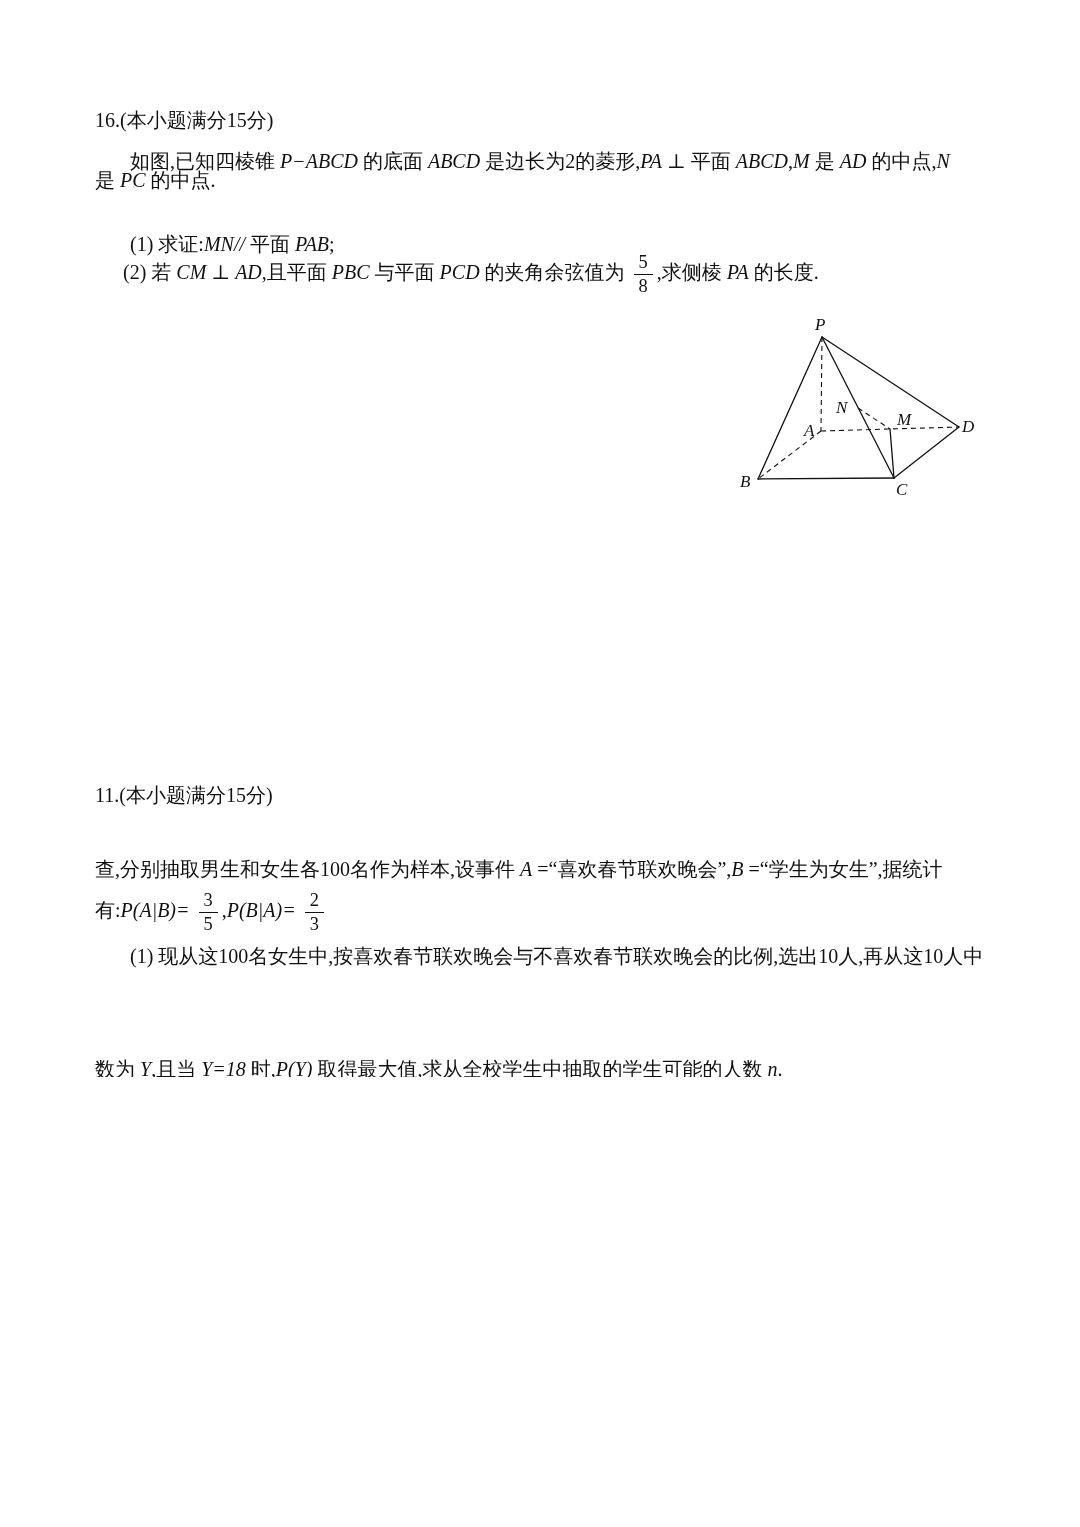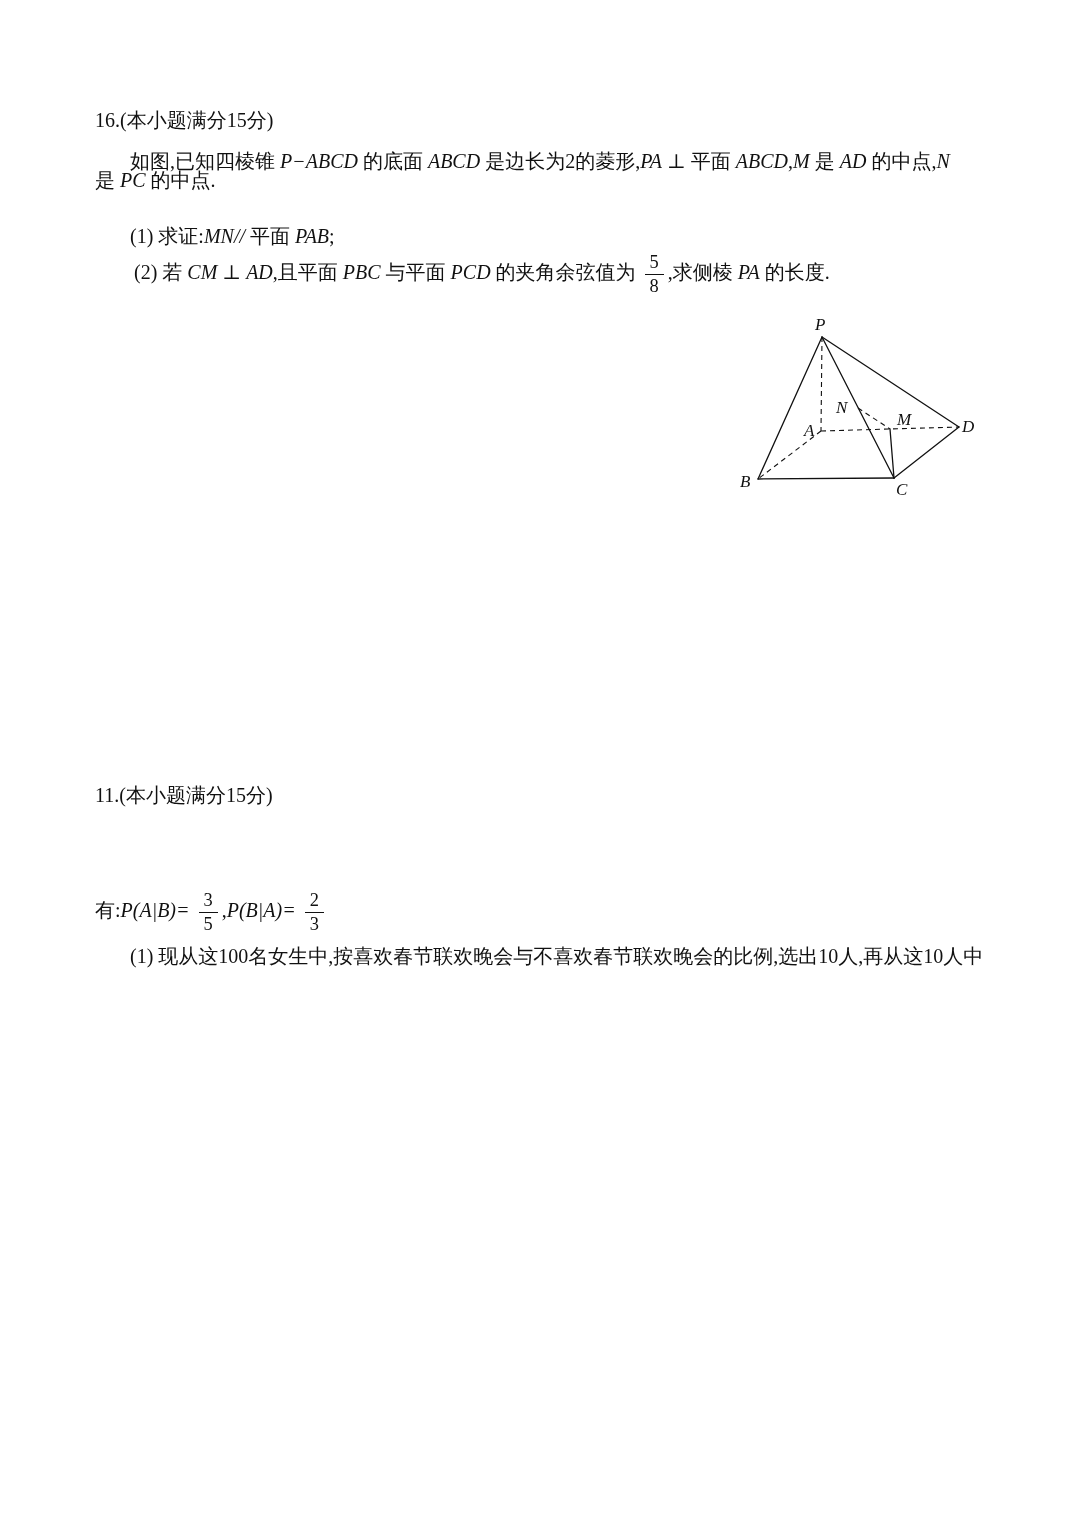--- a/index.html
+++ b/index.html
@@ -24,22 +24,22 @@
   }
 </style>
 </head>
 <body>
 
 <div class="sheet">
 
   <div class="line" style="left:95px;top:100px">16.(本小题满分15分)</div>
   <div class="line" style="left:130px;top:141px">如图,已知四棱锥 <i>P−ABCD</i> 的底面 <i>ABCD</i> 是边长为2的菱形,<i>PA</i> ⊥ 平面 <i>ABCD</i>,<i>M</i> 是 <i>AD</i> 的中点,<i>N</i></div>
   <div class="line" style="left:95px;top:160px">是 <i>PC</i> 的中点.</div>
-  <div class="line" style="left:130px;top:216px">(1) 求证:<i>MN//</i> 平面 <i>PAB</i>;</div>
-  <div class="line" style="left:134px;top:252px">(2) 若 <i>CM</i> ⊥ <i>AD</i>,且平面 <i>PBC</i> 与平面 <i>PCD</i> 的夹角余弦值为 <span class="frac">
+  <div class="line" style="left:130px;top:224px">(1) 求证:<i>MN//</i> 平面 <i>PAB</i>;</div>
+  <div class="line" style="left:123px;top:252px">(2) 若 <i>CM</i> ⊥ <i>AD</i>,且平面 <i>PBC</i> 与平面 <i>PCD</i> 的夹角余弦值为 <span class="frac">
         <span class="fnum">5</span>
         <span class="fden">8</span>
       </span>,求侧棱 <i>PA</i> 的长度.</div>
 
   <svg class="figure" style="left:720px;top:315px" width="270" height="195" viewBox="0 0 270 195" xmlns="http://www.w3.org/2000/svg">
     <g stroke="#111" stroke-width="1.3" fill="none" stroke-linecap="round">
       <path d="M102 22 L38 164"></path>
       <path d="M102 22 L239 112"></path>
       <path d="M102 22 L174 163"></path>
       <path d="M38 164 L174 163"></path>
@@ -55,24 +55,26 @@
     <text x="95" y="15">P</text>
     <text x="84" y="121">A</text>
     <text x="20" y="172">B</text>
     <text x="176" y="180">C</text>
     <text x="242" y="117">D</text>
     <text x="177" y="110">M</text>
     <text x="116" y="98">N</text>
   </svg>
 
   <div class="line" style="left:95px;top:775px">11.(本小题满分15分)</div>
+  <div class="line" style="left:95px;top:849px">查,分别抽取男生和女生各100名作为样本,设事件 <i>A</i> =“喜欢春节联欢晚会”,<i>B</i> =“学生为女生”,据统计</div>
   <div class="line" style="left:95px;top:890px">有:<i>P(A|B)=</i> <span class="frac">
         <span class="fnum">3</span>
         <span class="fden">5</span>
       </span>,<i>P(B|A)=</i> <span class="frac">
         <span class="fnum">2</span>
         <span class="fden">3</span>
       </span></div>
   <div class="line" style="left:130px;top:936px">(1) 现从这100名女生中,按喜欢春节联欢晚会与不喜欢春节联欢晚会的比例,选出10人,再从这10人中</div>
+  <div class="line" style="left:95px;top:1049px">数为 <i>Y</i>,且当 <i>Y=18</i> 时,<i>P(Y)</i> 取得最大值,求从全校学生中抽取的学生可能的人数 <i>n</i>.</div>
 
   <div class="line footer-line" style="left:576px;top:1472px">3页 共4页</div>
 
 </div>
 
 </body></html>

